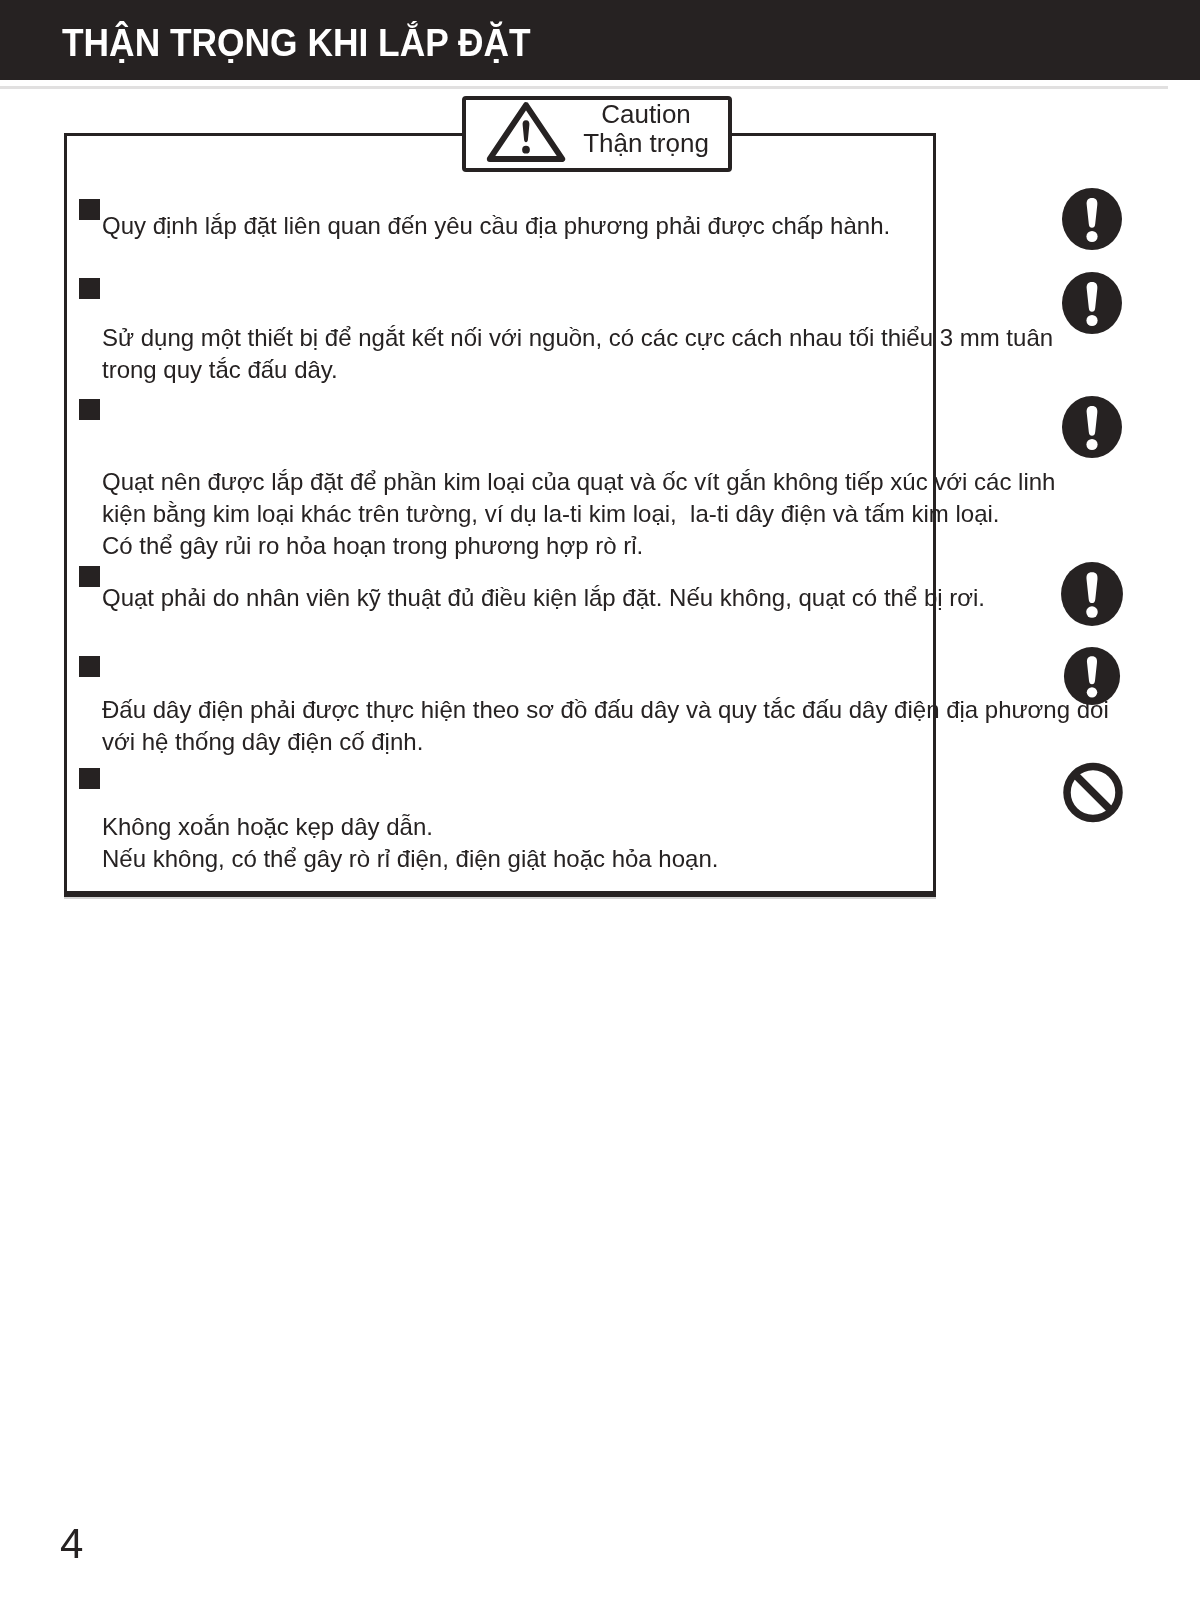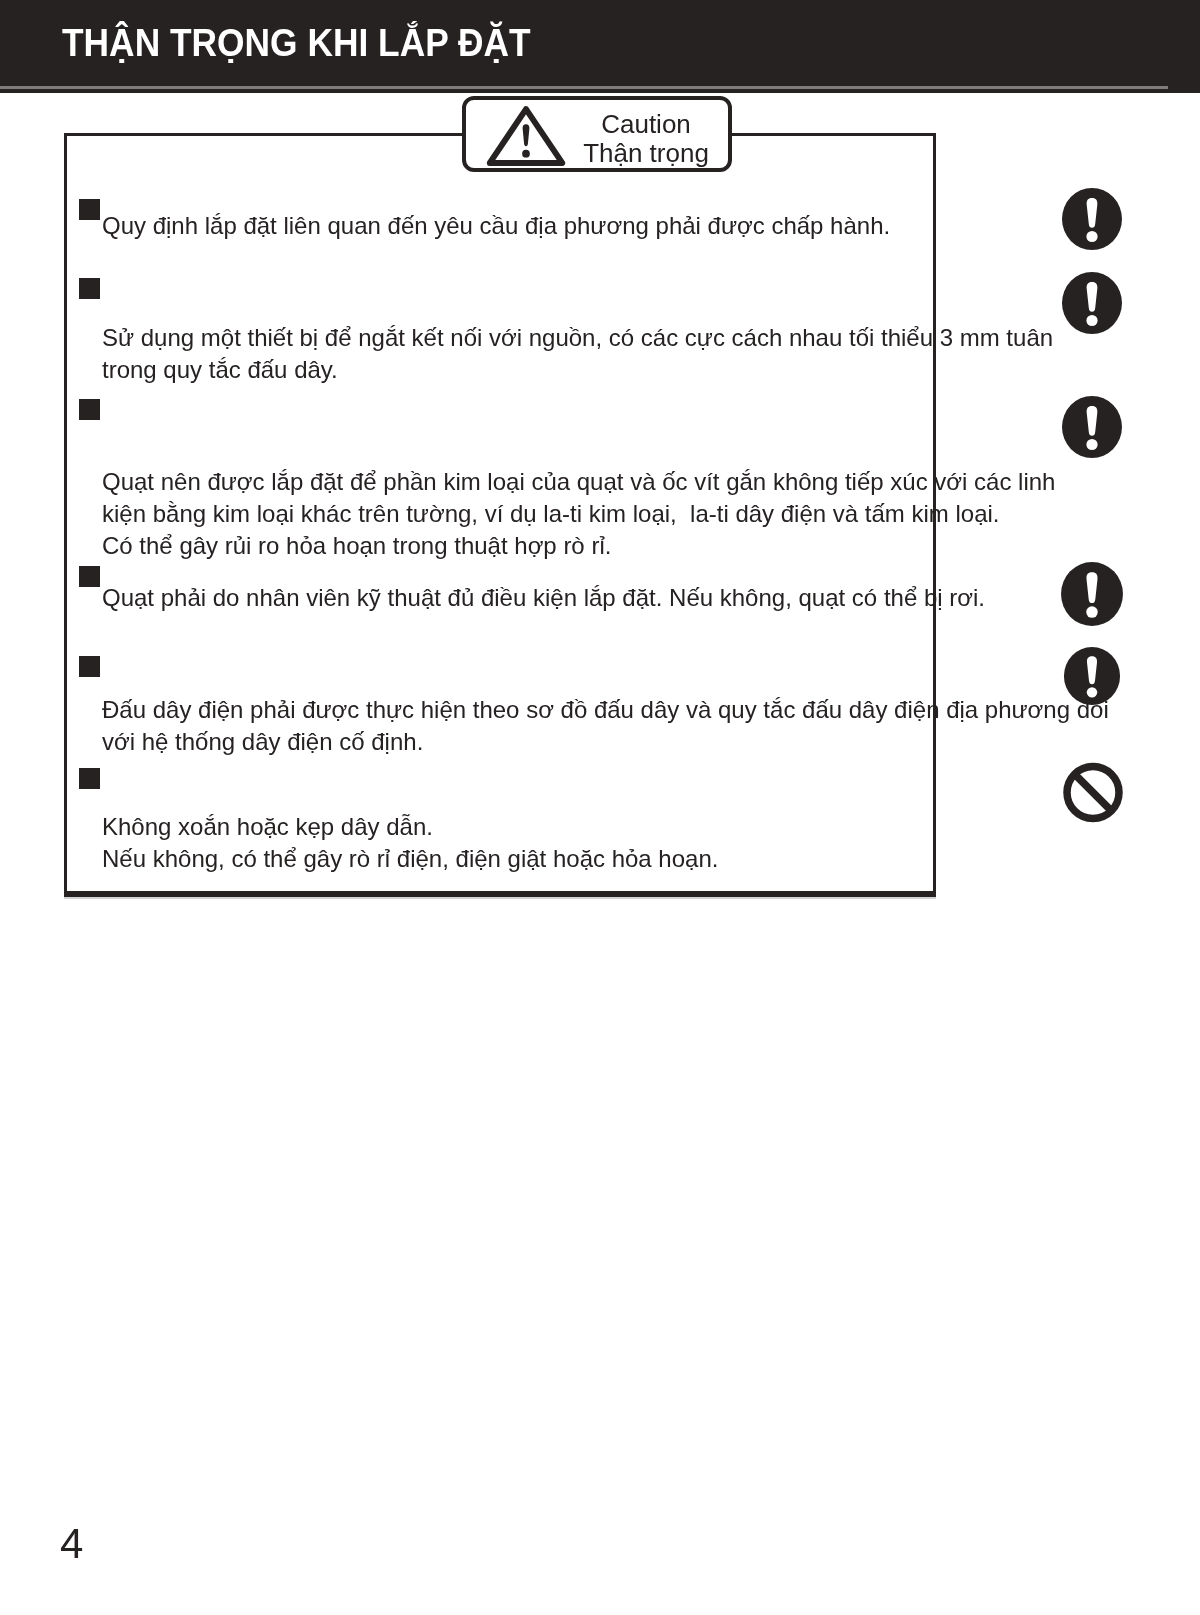--- a/index.html
+++ b/index.html
@@ -13,21 +13,21 @@
     width:1200px;
     height:1615px;
     background:#ffffff;
     overflow:hidden;
   }
 
   
   .header-bar{
     position:absolute;
     left:0; top:0;
-    width:1200px; height:93px;
+    width:1200px; height:80px;
     background:var(--ink);
   }
   .header-title{
     position:absolute;
     left:62px; top:21px;
     color:#ffffff;
     font-size:38px;
     font-weight:bold;
     line-height:44px;
     white-space:nowrap;
@@ -43,24 +43,24 @@
     opacity:.55;
   }
 
   
   .caution-badge{
     position:absolute;
     left:462px; top:96px;
     width:270px; height:76px;
     background:#ffffff;
     border:4px solid var(--ink);
-    border-radius:12px;
+    border-radius:4px;
     z-index:3;
     display:flex;
-    align-items:flex-end;
+    align-items:flex-start;
   }
   .caution-triangle{
     margin-left:16px;
     width:88px; height:64px;
     flex:0 0 auto;
     display:block;
   }
   .caution-text{
     flex:1 1 auto;
     text-align:center;
@@ -159,21 +159,21 @@
     <svg class="w-icon i2" viewBox="0 0 60 62" aria-hidden="true">
       <ellipse cx="30" cy="31" rx="30" ry="31" fill="#262222"></ellipse>
       <path d="M30 10 C34 10 35.8 12.4 35.3 16.8 L33.2 36 C33 38.7 31.7 39.8 30 39.8 C28.3 39.8 27 38.7 26.8 36 L24.7 16.8 C24.2 12.4 26 10 30 10 Z" fill="#ffffff"></path>
       <circle cx="30" cy="48.5" r="5.6" fill="#ffffff"></circle>
     </svg>
 
     <div class="bullet b3"></div>
     <div class="w-text t3">
       <div class="w-line">Quạt nên được lắp đặt để phần kim loại của quạt và ốc vít gắn không tiếp xúc với các linh</div>
       <div class="w-line">kiện bằng kim loại khác trên tường, ví dụ la-ti kim loại,  la-ti dây điện và tấm kim loại.</div>
-      <div class="w-line">Có thể gây rủi ro hỏa hoạn trong thuật hợp rò rỉ.</div>
+      <div class="w-line">Có thể gây rủi ro hỏa hoạn trong phương hợp rò rỉ.</div>
     </div>
     <svg class="w-icon i3" viewBox="0 0 60 62" aria-hidden="true">
       <ellipse cx="30" cy="31" rx="30" ry="31" fill="#262222"></ellipse>
       <path d="M30 10 C34 10 35.8 12.4 35.3 16.8 L33.2 36 C33 38.7 31.7 39.8 30 39.8 C28.3 39.8 27 38.7 26.8 36 L24.7 16.8 C24.2 12.4 26 10 30 10 Z" fill="#ffffff"></path>
       <circle cx="30" cy="48.5" r="5.6" fill="#ffffff"></circle>
     </svg>
 
     <div class="bullet b4"></div>
     <div class="w-text t4">
       <div class="w-line">Quạt phải do nhân viên kỹ thuật đủ điều kiện lắp đặt. Nếu không, quạt có thể bị rơi.</div>

